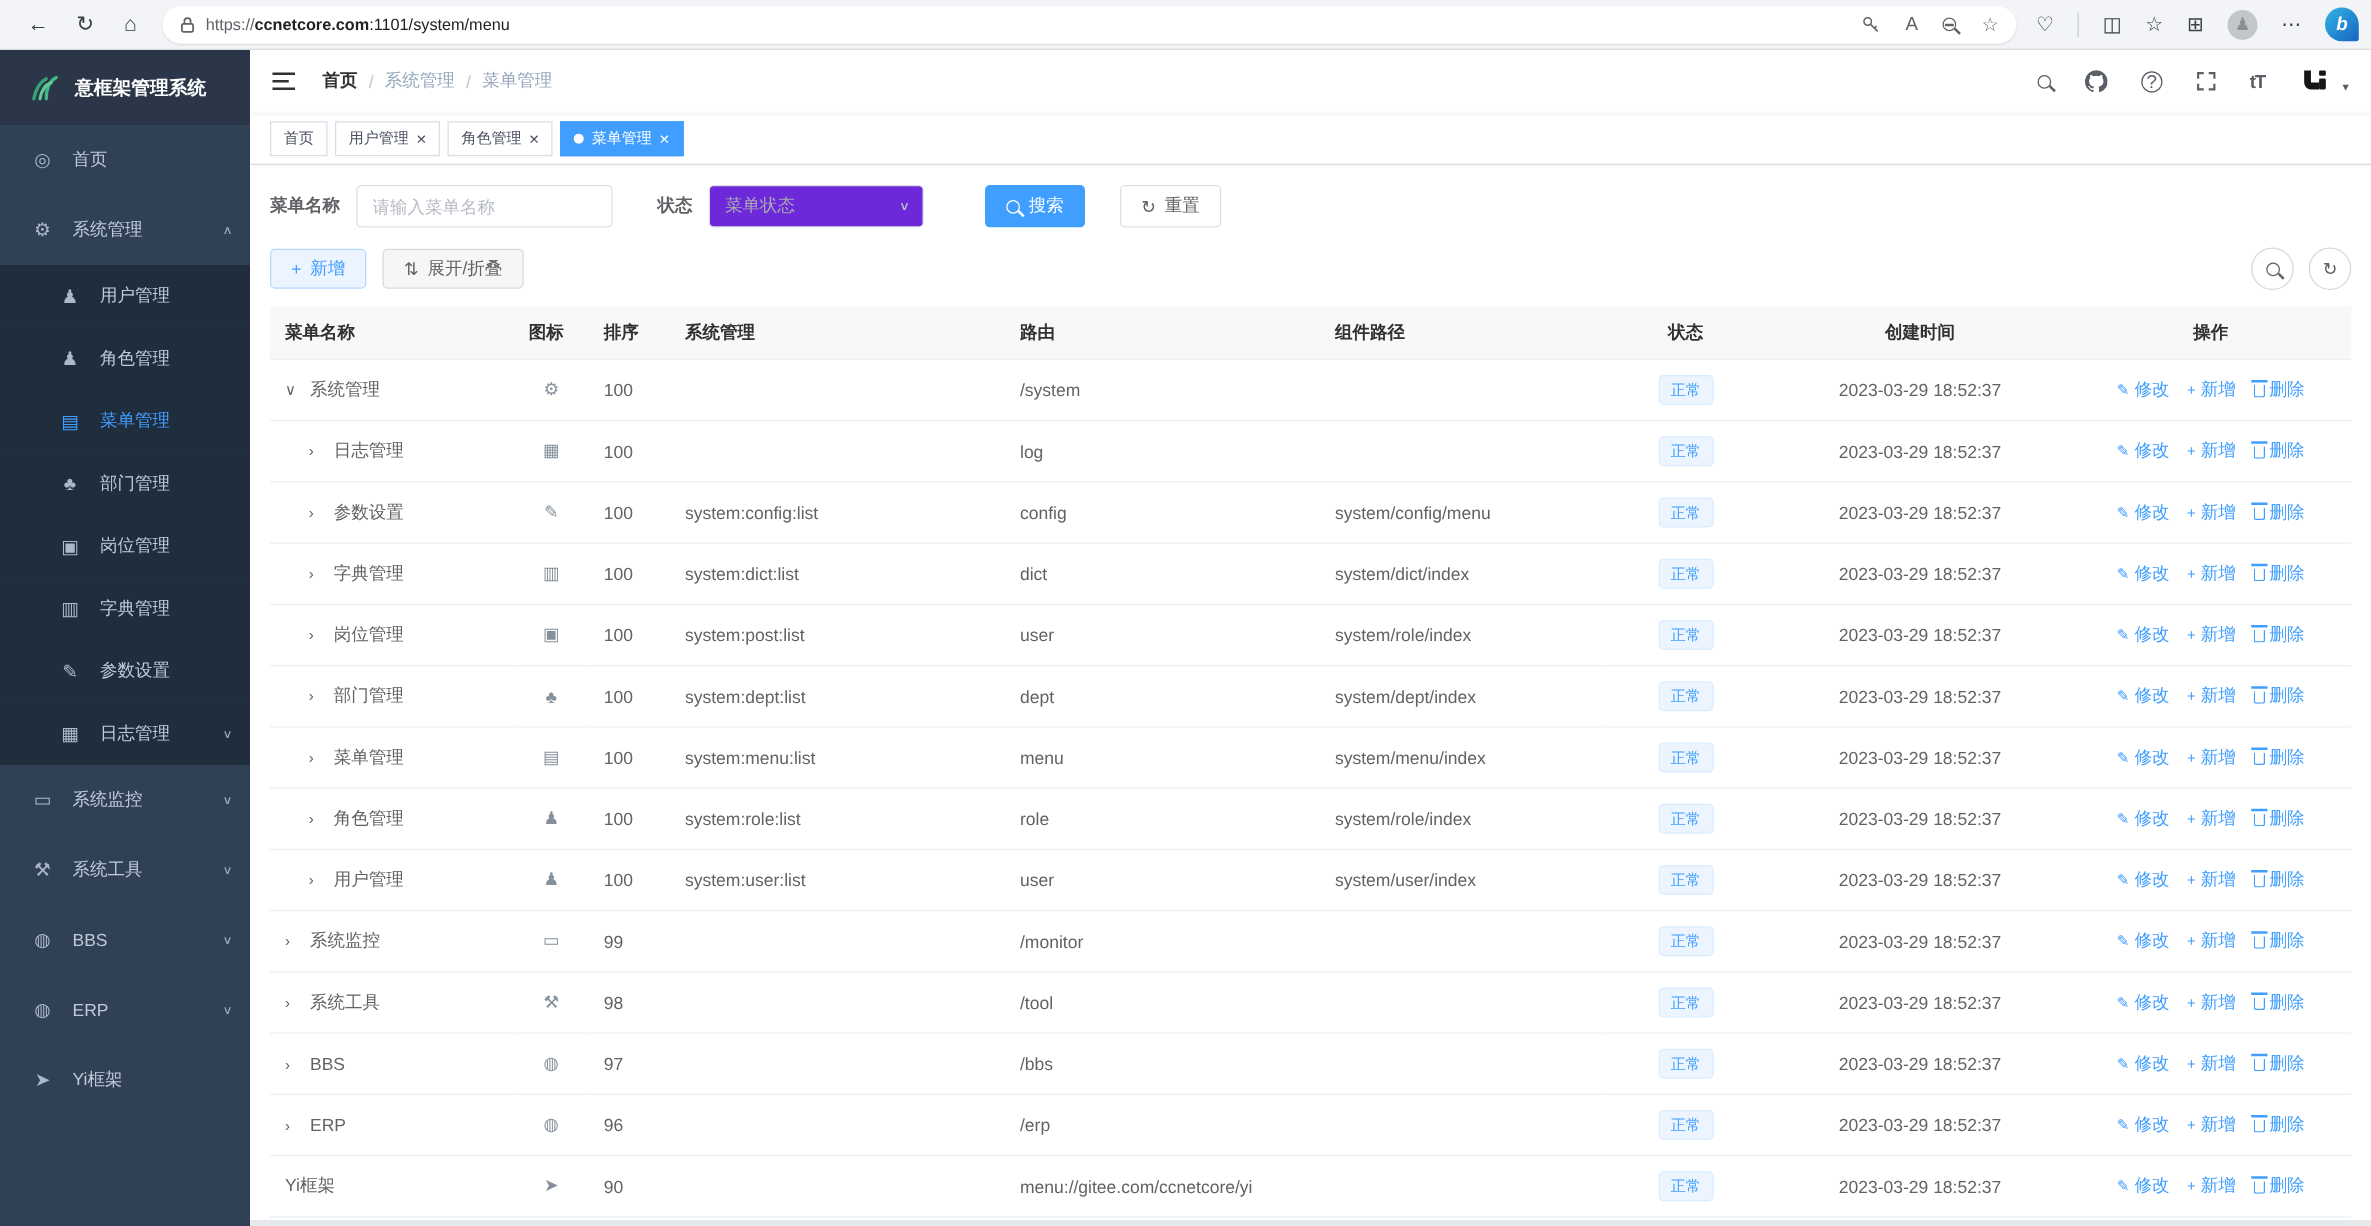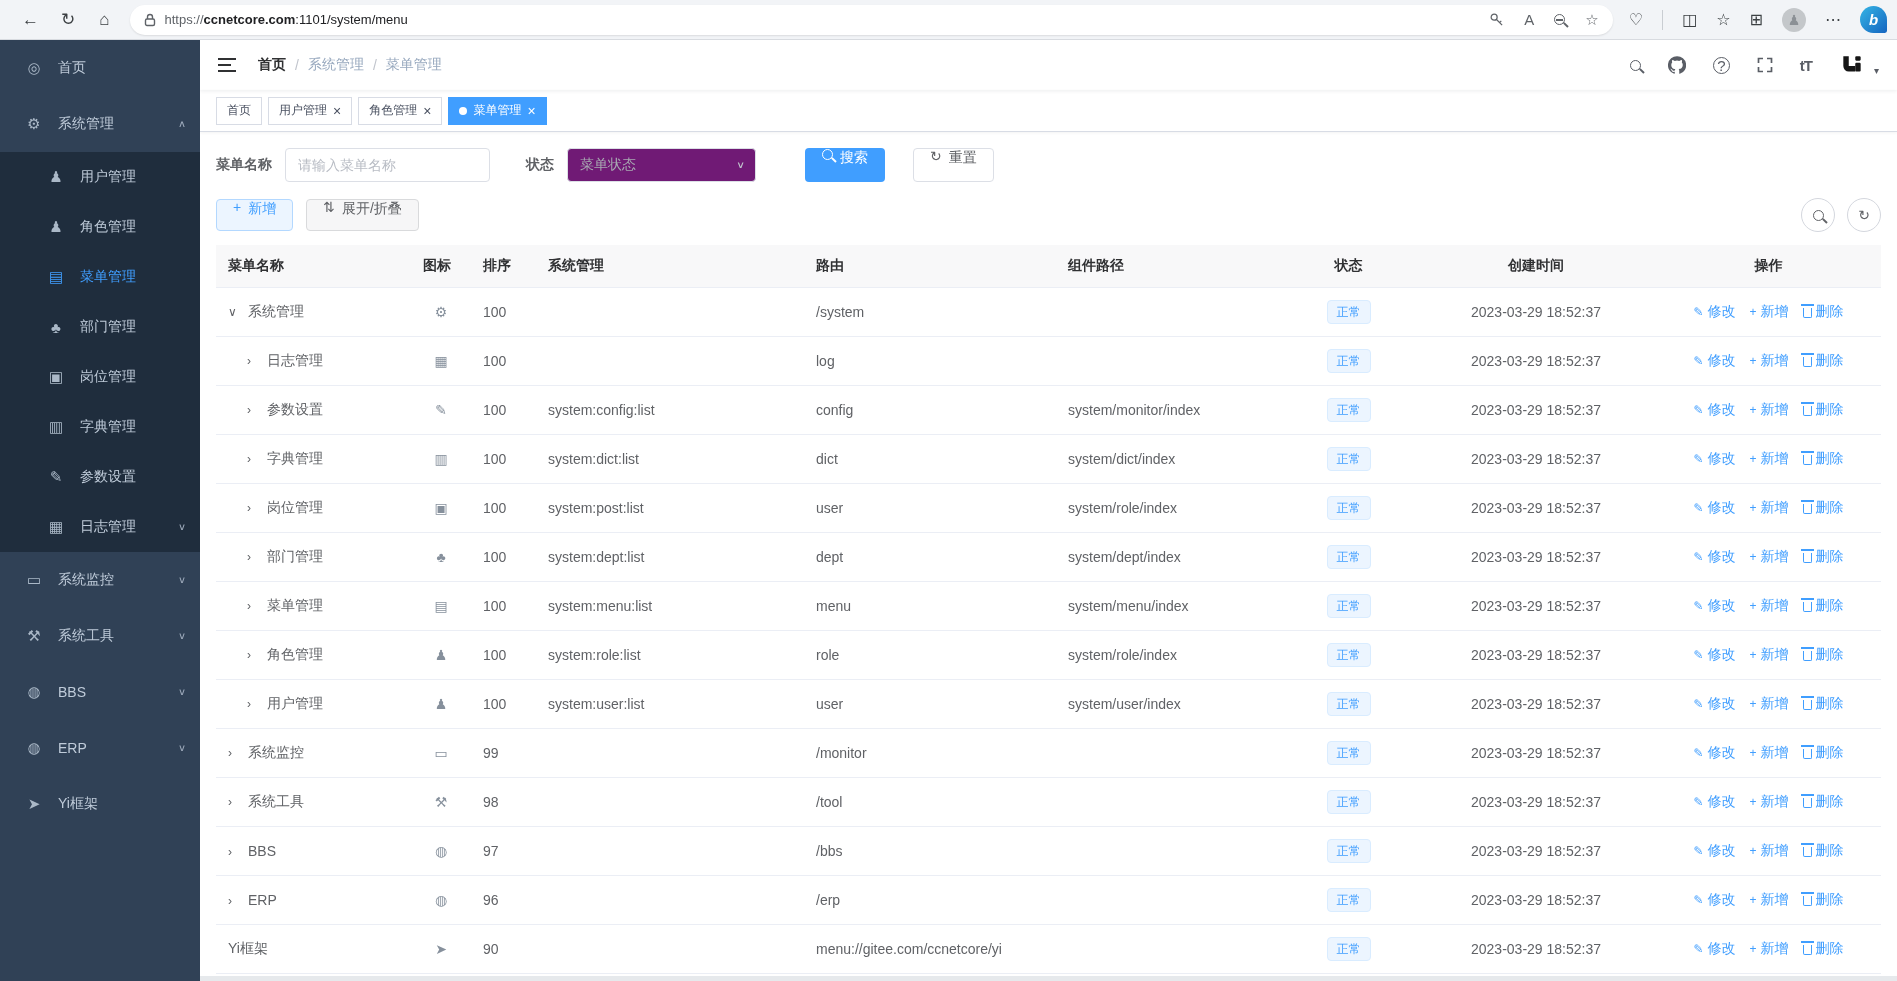--- a/index.html
+++ b/index.html
@@ -68,24 +68,24 @@
   .tag-dot { width:8px; height:8px; border-radius:50%; background:#fff; }
   .tag-close { font-size:14px; line-height:1; cursor:pointer; }
 
   .content { padding:16px; }
   .filter-row { display:flex; align-items:center; margin-bottom:16px; }
   .f-label { font-size:14px; font-weight:700; color:#606266; margin-right:13px; white-space:nowrap; }
   .f-label.second { margin-left:36px; }
   .f-input { width:205px; height:34px; border:1px solid #dcdfe6; border-radius:4px; padding:0 12px;
              font-size:14px; color:#606266; outline:none; font-family:inherit; }
   .f-input::placeholder { color:#b8bcc4; }
-  .f-select { width:189px; height:34px; border:1px solid #dcdfe6; border-radius:4px; padding:0 10px 0 12px;
-              font-size:14px; color:#a8abb2; display:flex; align-items:center; cursor:pointer; background:#701a75;gap:11px; }
+  .f-select { width:172px; height:34px; border:1px solid #dcdfe6; border-radius:4px; padding:0 10px 0 12px;
+              font-size:14px; color:#a8abb2; display:flex; align-items:center; cursor:pointer; background:#6d28d9;gap:11px; }
   .f-select .sel-arrow { margin-left:auto; color:#c0c4cc; font-size:12px; transform:scaleY(.8); }
-  .btn { height:34px; border-radius:4px; font-size:14px; display:inline-flex; align-items:flex-start; gap:7px;
+  .btn { height:34px; border-radius:4px; font-size:14px; display:inline-flex; align-items:center; gap:7px;
          padding:0 16px; border:1px solid transparent; cursor:pointer; background:#fff; font-family:inherit; }
   .btn-primary { background:#409eff; color:#fff; margin-left:49px; }
   .btn-plain { border-color:#dcdfe6; color:#606266; margin-left:28px; }
   .btn .ric { font-size:14px; line-height:1; }
 
   .toolbar-row { display:flex; align-items:center; margin-bottom:13px; }
   .btn-add { height:32px; background:#ecf5ff; border:1px solid #b3d8ff; color:#409eff; }
   .btn-toggle { height:32px; background:#f6f6f7; border:1px solid #d9dadc; color:#606266; margin-left:13px; }
   .circle-btns { margin-left:auto; display:flex; gap:12px; }
   .circle-btn { width:34px; height:34px; border:1px solid #d4d7de; border-radius:50%; background:#fff;
@@ -146,20 +146,30 @@
       <span class="gi">◫</span>
       <span class="gi">☆</span>
       <span class="gi">⊞</span>
       <span class="avatar">♟</span>
       <span class="gi">⋯</span>
       <span class="bing">b</span>
     </div>
   </div>
 
   <aside class="sidebar">
+    <div class="logo-row">
+      <span style="display:inline-flex;">
+        <svg width="26" height="22" viewBox="0 0 26 22" fill="none">
+          <path d="M3 20 C5 11 9 6 13 4" stroke="#36a377" stroke-width="2.6" stroke-linecap="round"></path>
+          <path d="M13 20 C13 12 15 6 21 3" stroke="#42b983" stroke-width="2.6" stroke-linecap="round"></path>
+          <path d="M8 20 C9 14 12 9 17 7" stroke="#5fc99a" stroke-width="2.6" stroke-linecap="round"></path>
+        </svg>
+      </span>
+      <span class="logo-title">意框架管理系统</span>
+    </div>
     <nav id="side-menu">
         <div class="side-item">
           <span class="s-icon">◎</span>
           <span class="s-label">首页</span>
         </div>
         <div class="side-item">
           <span class="s-icon">⚙</span>
           <span class="s-label">系统管理</span>
           <span class="s-arrow">∧</span>
         </div>
@@ -394,21 +404,21 @@
                     <span>删除</span>
                   </a>
                 </span></td>
             </tr>
             <tr>
               <td><span class="indent"></span><span class="expand-arrow">›</span><span>参数设置</span></td>
               <td class="c"><span class="row-icon">✎</span></td>
               <td>100</td>
               <td>system:config:list</td>
               <td>config</td>
-              <td>system/monitor/index</td>
+              <td>system/config/menu</td>
               <td class="c"><span class="badge">正常</span></td>
               <td class="c">2023-03-29 18:52:37</td>
               <td class="c"><span class="ops">
                   <a class="op-link">
                     <span class="op-ic">✎</span>
                     <span>修改</span>
                   </a>
                   <a class="op-link">
                     <span class="op-ic">+</span>
                     <span>新增</span>

